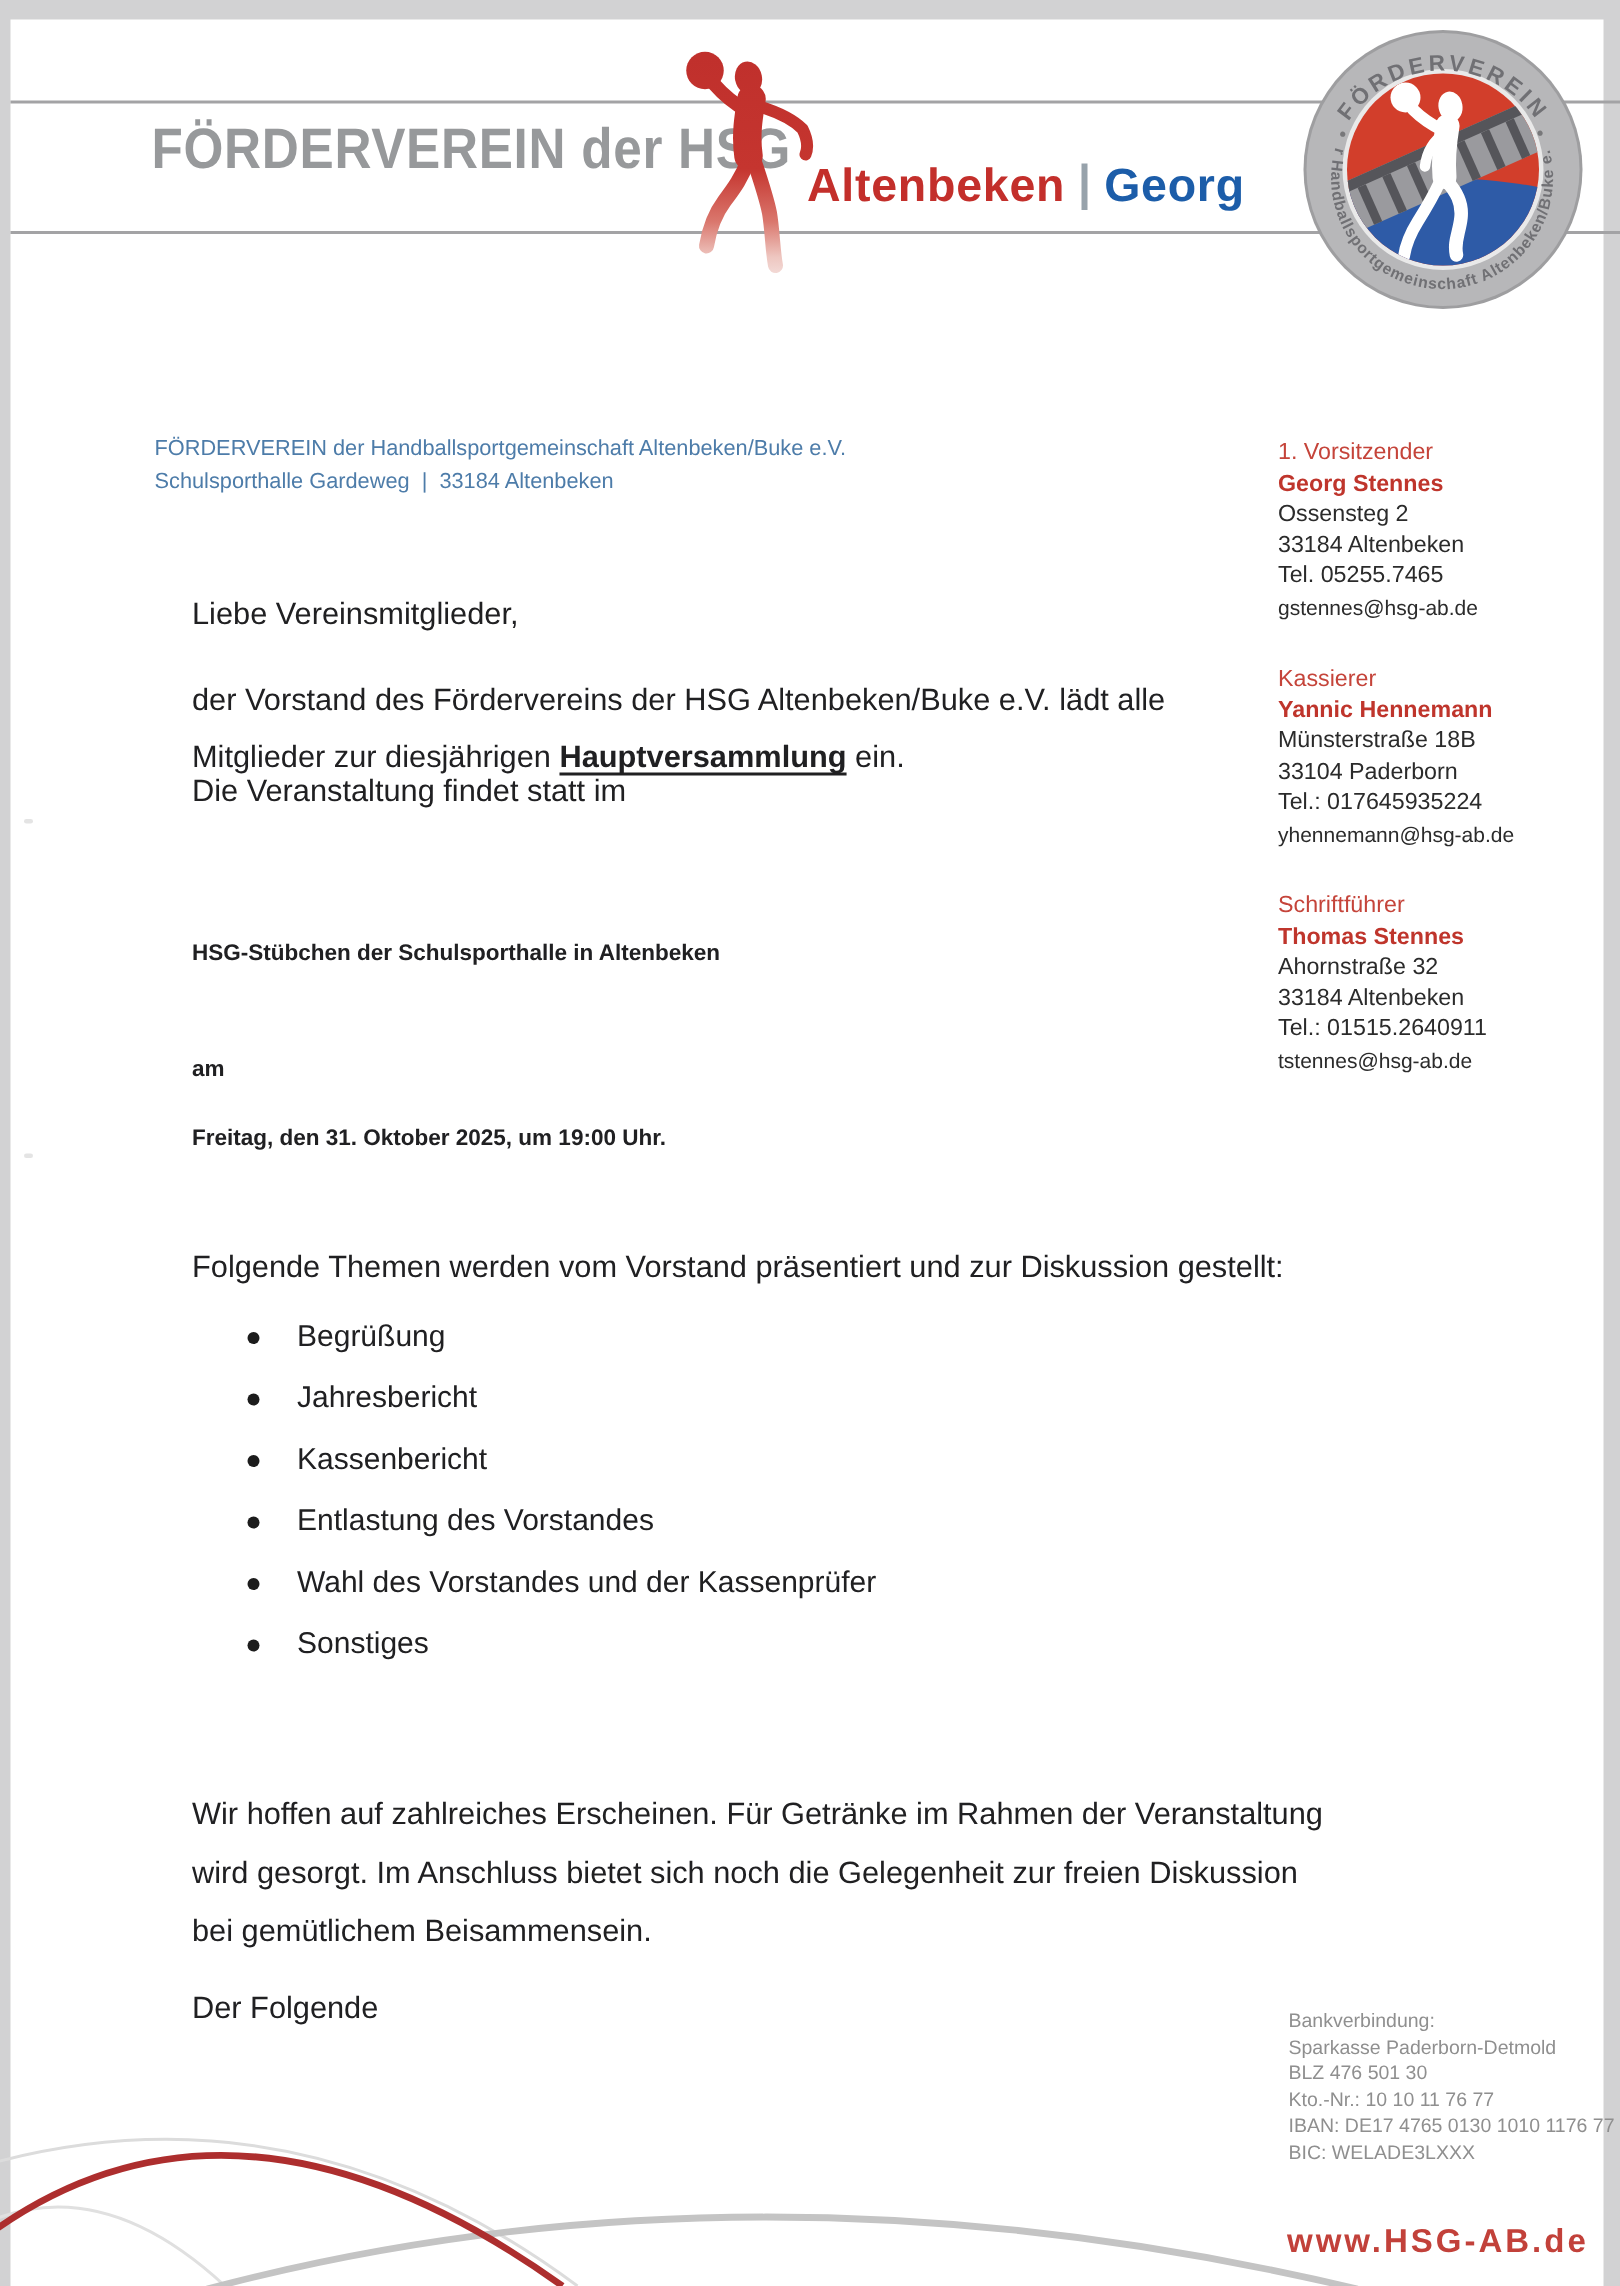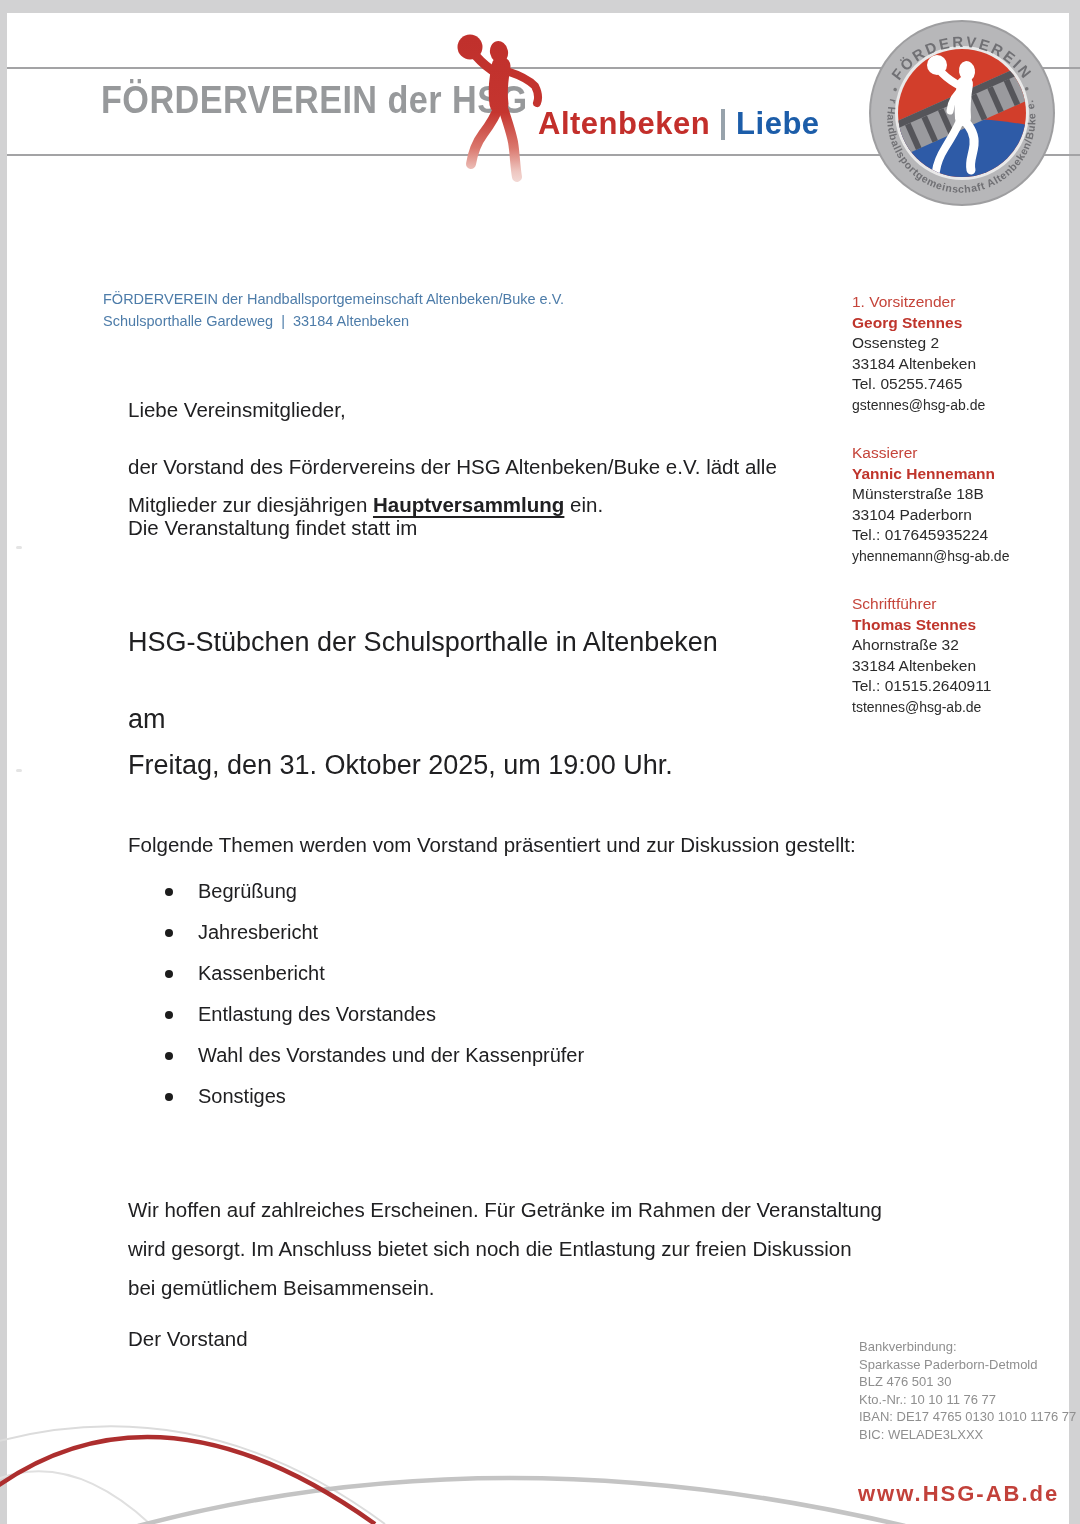--- a/index.html
+++ b/index.html
@@ -29,21 +29,21 @@
 
   
   .contacts{position:absolute;left:852px;top:292px;font-size:15.5px;line-height:20.5px;color:#2b2b2b;}
   .contact{margin-bottom:28px;}
   .c-role{color:#c5443a;}
   .c-name{color:#bf352c;font-weight:bold;}
   .c-email{font-size:14px;}
 
   
   .bl{position:absolute;left:128px;font-size:20.5px;color:#202022;white-space:nowrap;}
-  .bl.b{font-weight:normal;font-size:27px;}
+  .bl.b{font-weight:bold;font-size:15px;}
   .uln{font-weight:bold;text-decoration:underline;text-decoration-thickness:2px;text-underline-offset:4px;}
 
   .agenda{position:absolute;left:163px;top:880px;margin:0;padding:0;list-style:none;}
   .agenda li{position:relative;padding-left:35px;font-size:20px;color:#202022;height:41px;}
   .agenda li::before{content:"";position:absolute;left:2px;top:8px;width:8px;height:8px;border-radius:50%;background:#1c1c1c;}
 
   
   .bank{position:absolute;left:859px;top:1338px;font-size:13px;line-height:17.5px;color:#8f8f8f;}
 
   .site{position:absolute;left:858px;top:1481px;font-size:22px;font-weight:bold;letter-spacing:2px;color:#c2413a;}
@@ -83,21 +83,21 @@
       <path d="M56 52 C54 64 52 76 54 90" stroke-width="19"></path>
       <path d="M58 56 C72 60 84 66 90 72 C93 78 94 84 92 89" stroke-width="8"></path>
       <path d="M54 92 C50 104 44 112 38 120 C32 128 28 138 26 150" stroke-width="10"></path>
       <path d="M58 94 C62 106 66 118 68 128 C70 140 70 152 72 163" stroke-width="10"></path>
     </g>
   </svg>
 
   <div class="wordmark">
     <span class="wm-red">Altenbeken</span>
     <span class="wm-bar"></span>
-    <span class="wm-blue">Liebe</span>
+    <span class="wm-blue">Georg</span>
   </div>
 
   <svg class="badge-svg" viewBox="0 0 190 190">
     <defs>
       <clipPath id="bc">
           <circle cx="95" cy="95" r="64"></circle>
         </clipPath>
       <path id="arcTop" d="M 20 104 A 75 75 0 0 1 170 104"></path>
       <path id="arcAround" d="M 24 78 A 74 74 0 1 0 166 82"></path>
     </defs>
@@ -189,23 +189,23 @@
   <ul class="agenda">
     <li>Begrüßung</li>
     <li>Jahresbericht</li>
     <li>Kassenbericht</li>
     <li>Entlastung des Vorstandes</li>
     <li>Wahl des Vorstandes und der Kassenprüfer</li>
     <li>Sonstiges</li>
   </ul>
 
   <div class="bl" style="top:1198px;">Wir hoffen auf zahlreiches Erscheinen. Für Getränke im Rahmen der Veranstaltung</div>
-  <div class="bl" style="top:1237px;">wird gesorgt. Im Anschluss bietet sich noch die Entlastung zur freien Diskussion</div>
+  <div class="bl" style="top:1237px;">wird gesorgt. Im Anschluss bietet sich noch die Gelegenheit zur freien Diskussion</div>
   <div class="bl" style="top:1276px;">bei gemütlichem Beisammensein.</div>
-  <div class="bl" style="top:1327px;">Der Vorstand</div>
+  <div class="bl" style="top:1327px;">Der Folgende</div>
 
   <div class="bank">
     <div>Bankverbindung:</div>
     <div>Sparkasse Paderborn-Detmold</div>
     <div>BLZ 476 501 30</div>
     <div>Kto.-Nr.: 10 10 11 76 77</div>
     <div>IBAN: DE17 4765 0130 1010 1176 77</div>
     <div>BIC: WELADE3LXXX</div>
   </div>
 

